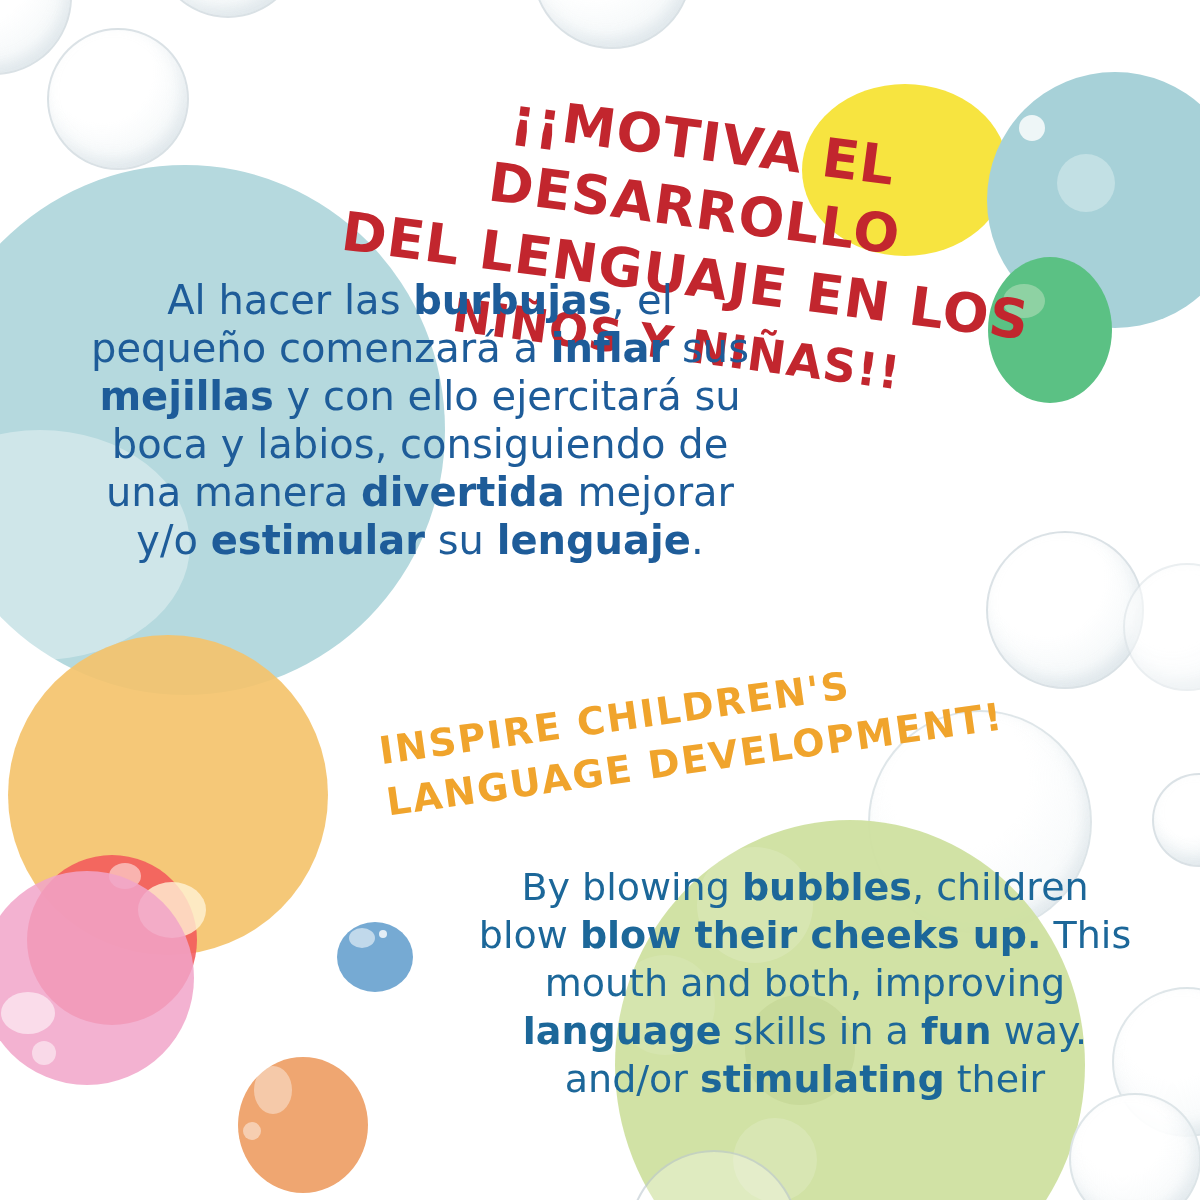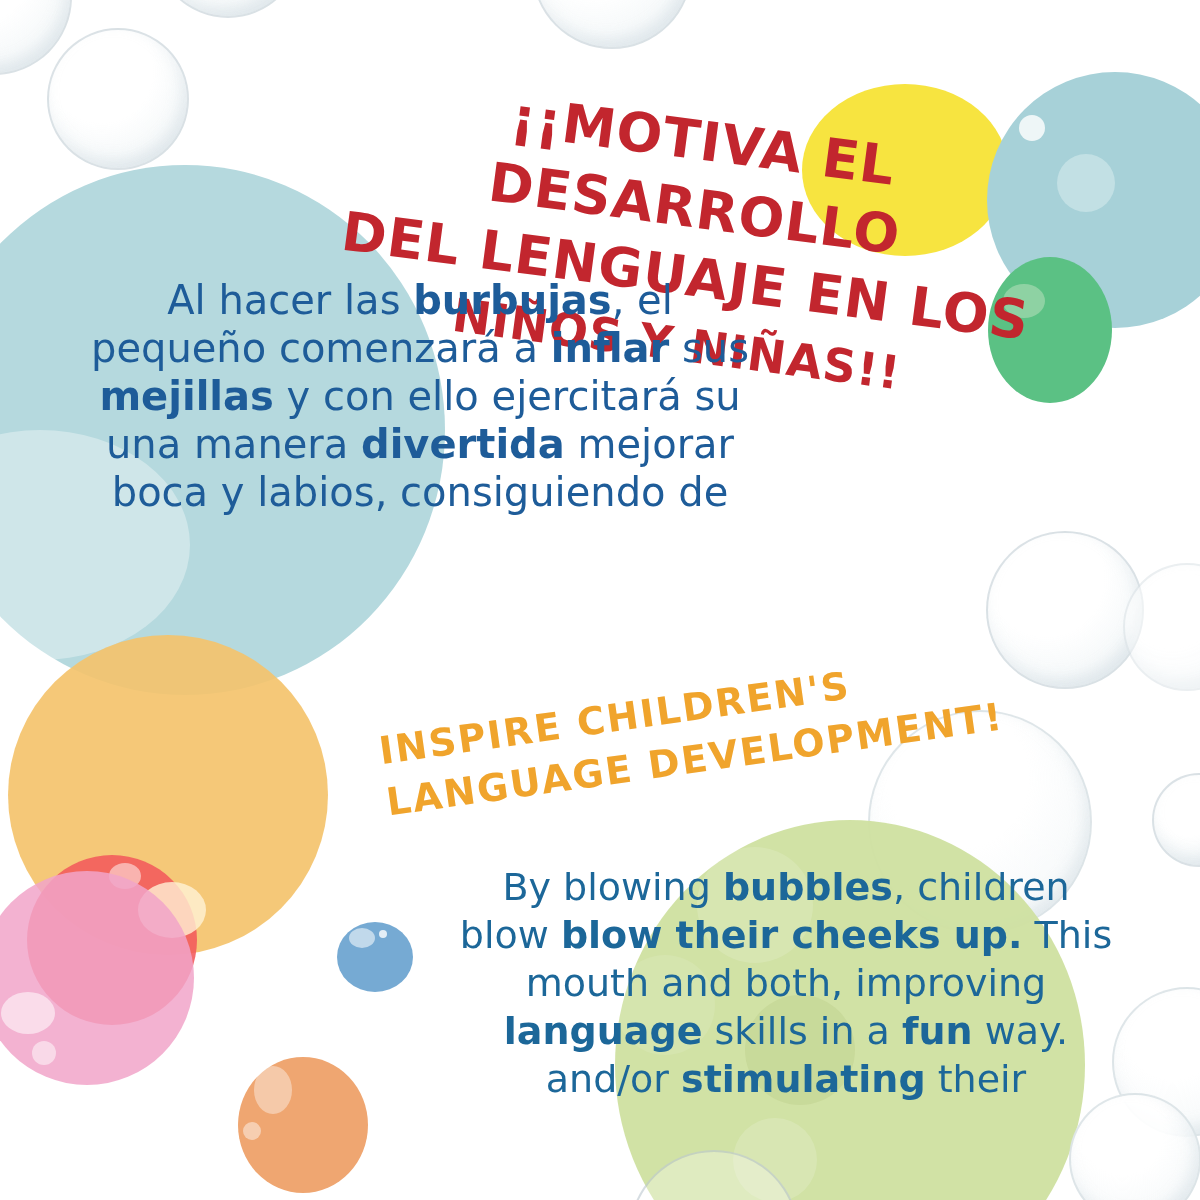--- a/index.html
+++ b/index.html
@@ -20,21 +20,21 @@
   .hl{position:absolute;border-radius:50%;}
 
   
   .title-es{left:280px;top:107px;width:820px;transform:rotate(7.5deg);
     font-weight:bold;text-align:center;font-size:54px;line-height:68px;letter-spacing:1px;}
   .title-es .line:nth-child(3){font-size:46px;}
   .para-es{left:40px;top:276px;width:760px;text-align:center;
     font-size:40px;line-height:48px;font-weight:500;}
   .title-en{left:383px;top:725px;width:640px;transform:rotate(-8deg);transform-origin:0 50%;
     font-weight:bold;font-size:38px;line-height:52px;letter-spacing:2px;}
-  .para-en{left:406px;top:863px;width:760px;text-align:center;
+  .para-en{left:425px;top:863px;width:760px;text-align:center;
     font-size:38px;line-height:48px;font-weight:500;}
   .para-es .b,.para-en .b{font-weight:bold;}
 </style>
 </head>
 <body>
 
 <div id="canvas">
 
   <div class="circ" style="left: -75px; top: 165px; width: 520px; height: 530px; background: rgb(181, 217, 222);"></div>
   <div class="hl" style="left:-110px;top:430px;width:300px;height:230px;background:rgba(255,255,255,0.35);"></div>
@@ -89,22 +89,23 @@
   <div class="abs title-es" style="color: rgb(194, 38, 46);">
       <div class="line">¡¡MOTIVA EL DESARROLLO</div>
       <div class="line">DEL LENGUAJE EN LOS</div>
       <div class="line">NIÑOS Y NIÑAS!!</div>
     </div>
 
   <div class="abs para-es" style="color: rgb(30, 92, 153);">
       <div class="line"><span>Al hacer las </span><span class="b">burbujas</span><span>, el</span></div>
       <div class="line"><span>pequeño comenzará a </span><span class="b">inflar</span><span> sus</span></div>
       <div class="line"><span class="b">mejillas</span><span> y con ello ejercitará su</span></div>
+      <div class="line"><span>boca y labios, consiguiendo de</span></div>
       <div class="line"><span>una manera </span><span class="b">divertida</span><span> mejorar</span></div>
-      <div class="line"><span>boca y labios, consiguiendo de</span></div>
+      <div class="line"><span>y/o </span><span class="b">estimular</span><span> su </span><span class="b">lenguaje</span><span>.</span></div>
     </div>
 
   <div class="abs title-en" style="color: rgb(240, 164, 44);">
       <div class="line">INSPIRE CHILDREN'S</div>
       <div class="line">LANGUAGE DEVELOPMENT!</div>
     </div>
 
   <div class="abs para-en" style="color: rgb(28, 103, 153);">
       <div class="line"><span>By blowing </span><span class="b">bubbles</span><span>, children</span></div>
       <div class="line"><span>blow </span><span class="b">blow their cheeks up.</span><span> This</span></div>

